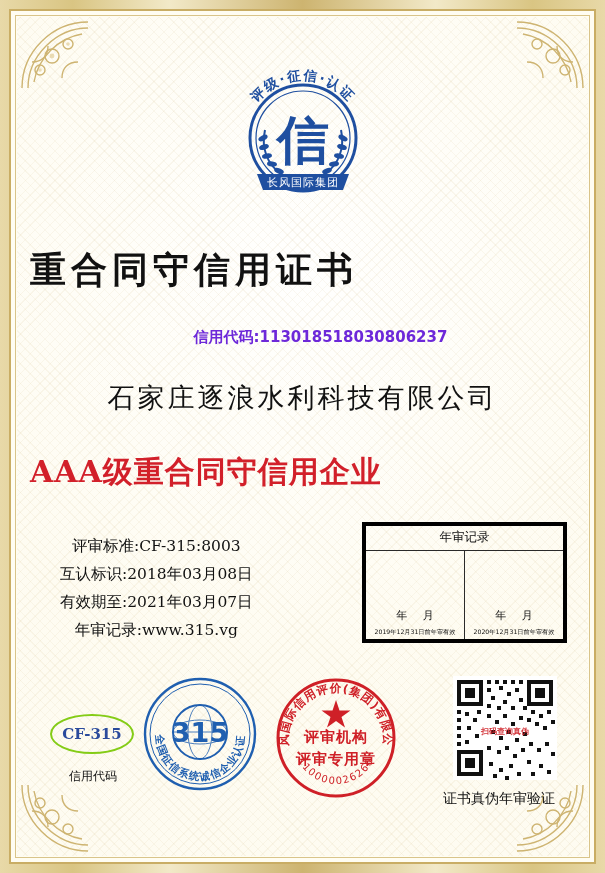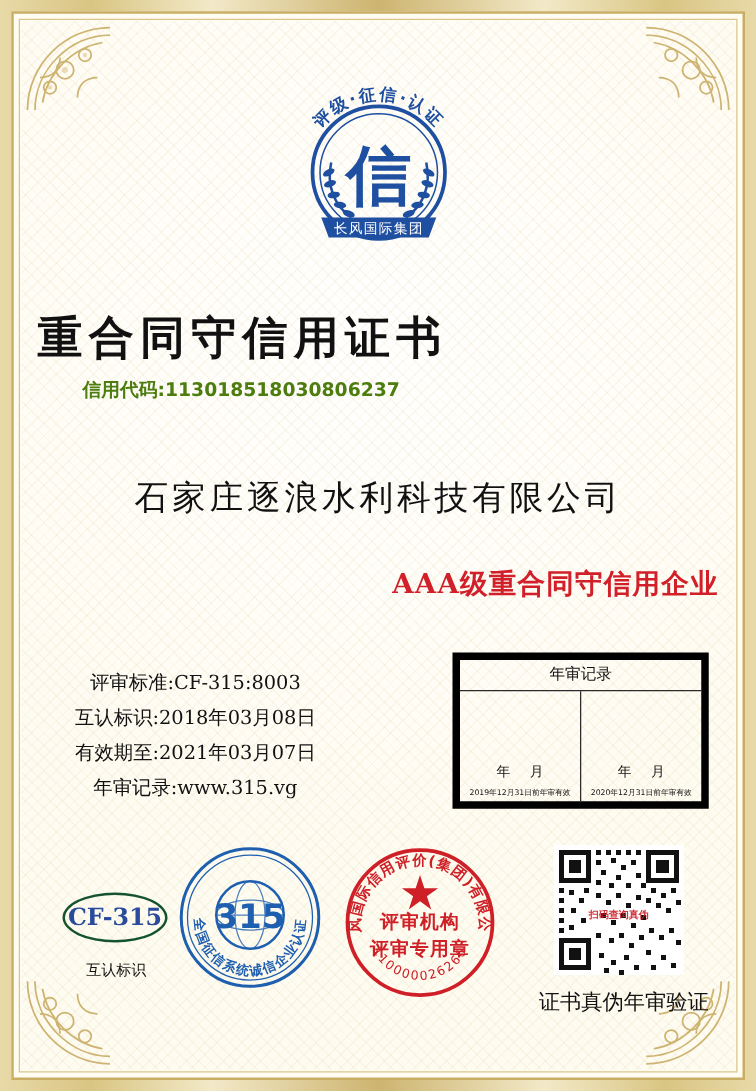--- a/index.html
+++ b/index.html
@@ -85,48 +85,48 @@
     left: 0; right: 0;
     text-align: left;
     font-family: Liberation Mono, monospace;
     font-weight: bold;
     font-size: 36px;
     letter-spacing: 5px;
     color: #111111;
   }
   .credit-code {
     position: absolute;
-    top: 279px;
+    top: 304px;
     left: 0; right: 0;
-    text-align: left;
+    text-align: center;
     font-family: "DejaVu Sans", sans-serif;
     font-size: 15px;
     font-weight: bold;
-    color: #4d7c0f;
+    color: #6d28d9;
     padding-left: 36px;
   }
   .company {
     position: absolute;
     top: 356px;
     left: 0; right: 0;
     text-align: center;
     font-family: "DejaVu Sans", sans-serif;
     font-weight: normal;
     font-size: 27px;
     letter-spacing: 3px;
     color: #111111;
   }
   .grade {
     position: absolute;
     top: 428px;
     left: 0; right: 0;
-    text-align: right;
+    text-align: left;
     font-family: "DejaVu Serif", serif;
     font-weight: bold;
-    font-size: 22px;
+    font-size: 30px;
     letter-spacing: 1px;
     color: #d2202a;
   }
 
   
   .info {
     position: absolute;
     left: 30px;
     top: 508px;
     font-family: "DejaVu Serif", serif;
@@ -136,21 +136,21 @@
     text-align: center;
   }
   .info div { white-space: nowrap; }
 
   
   .review {
     position: absolute;
     right: 8px;
     top: 498px;
     width: 205px;
-    border: 6px solid #000000;
+    border: 4px solid #000000;
     box-sizing: border-box;
     background: transparent;
   }
   .review-head {
     text-align: center;
     font-family: "DejaVu Sans", sans-serif;
     font-size: 12.5px;
     color: #111;
     border-bottom: 1px solid #2a2a2a;
     padding: 3px 0 4px;
@@ -189,25 +189,25 @@
   
   .seal-cf {
     position: absolute;
     left: 20px;
     top: 690px;
     width: 86px;
     text-align: center;
   }
   .cf-oval {
     width: 84px; height: 40px;
-    border: 2px solid #14532d;
+    border: 2px solid #84cc16;
     border-radius: 50%;
     display: flex; align-items: center; justify-content: center;
     font-family: "DejaVu Serif", serif;
-    font-size: 19px;
+    font-size: 15px;
     font-weight: bold;
     color: #2a4a9c;
     box-sizing: border-box;
   }
   .cf-caption {
     margin-top: 14px;
     font-family: "DejaVu Sans", sans-serif;
     font-size: 12px;
     color: #111;
   }
@@ -224,35 +224,35 @@
     left: 242px;
     top: 650px;
     width: 128px;
     height: 128px;
   }
   .seal-blue svg, .seal-red svg { display:block; width:100%; height:100%; }
 
   
   .qr-wrap {
     position: absolute;
-    right: 28px;
+    right: 18px;
     top: 652px;
     width: 104px;
     text-align: center;
   }
   .qr {
     width: 104px; height: 104px;
     background: #ffffff;
     position: relative;
   }
   .qr svg { display:block; width:100%; height:100%; }
   .qr-caption {
     margin-top: 10px;
     font-family: "DejaVu Sans", sans-serif;
-    font-size: 17px;
+    font-size: 14px;
     color: #111;
     white-space: nowrap;
     margin-left: -12px;
   }
 </style>
 </head>
 <body>
 
 <div class="cert">
   <div class="frame-outer"></div>
@@ -385,21 +385,21 @@
         </div>
         <div class="review-cell">
           <div class="review-ym">年 月</div>
           <div class="review-note">2020年12月31日前年审有效</div>
         </div>
       </div>
     </div>
 
     <div class="seal-cf">
       <div class="cf-oval">CF-315</div>
-      <div class="cf-caption">互认标识</div>
+      <div class="cf-caption">信用代码</div>
     </div>
 
     <div class="seal-blue">
       <svg viewBox="0 0 120 120">
         <defs>
           <path id="bluearc" d="M 14 60 A 46 46 0 1 1 106 60"></path>
           <path id="bluearcb" d="M 16 62 A 44 44 0 1 0 104 62"></path>
         </defs>
         <circle cx="60" cy="60" r="55" fill="none" stroke="#1f5fb0" stroke-width="2.4"></circle>
         <circle cx="60" cy="60" r="50" fill="none" stroke="#1f5fb0" stroke-width="1"></circle>

